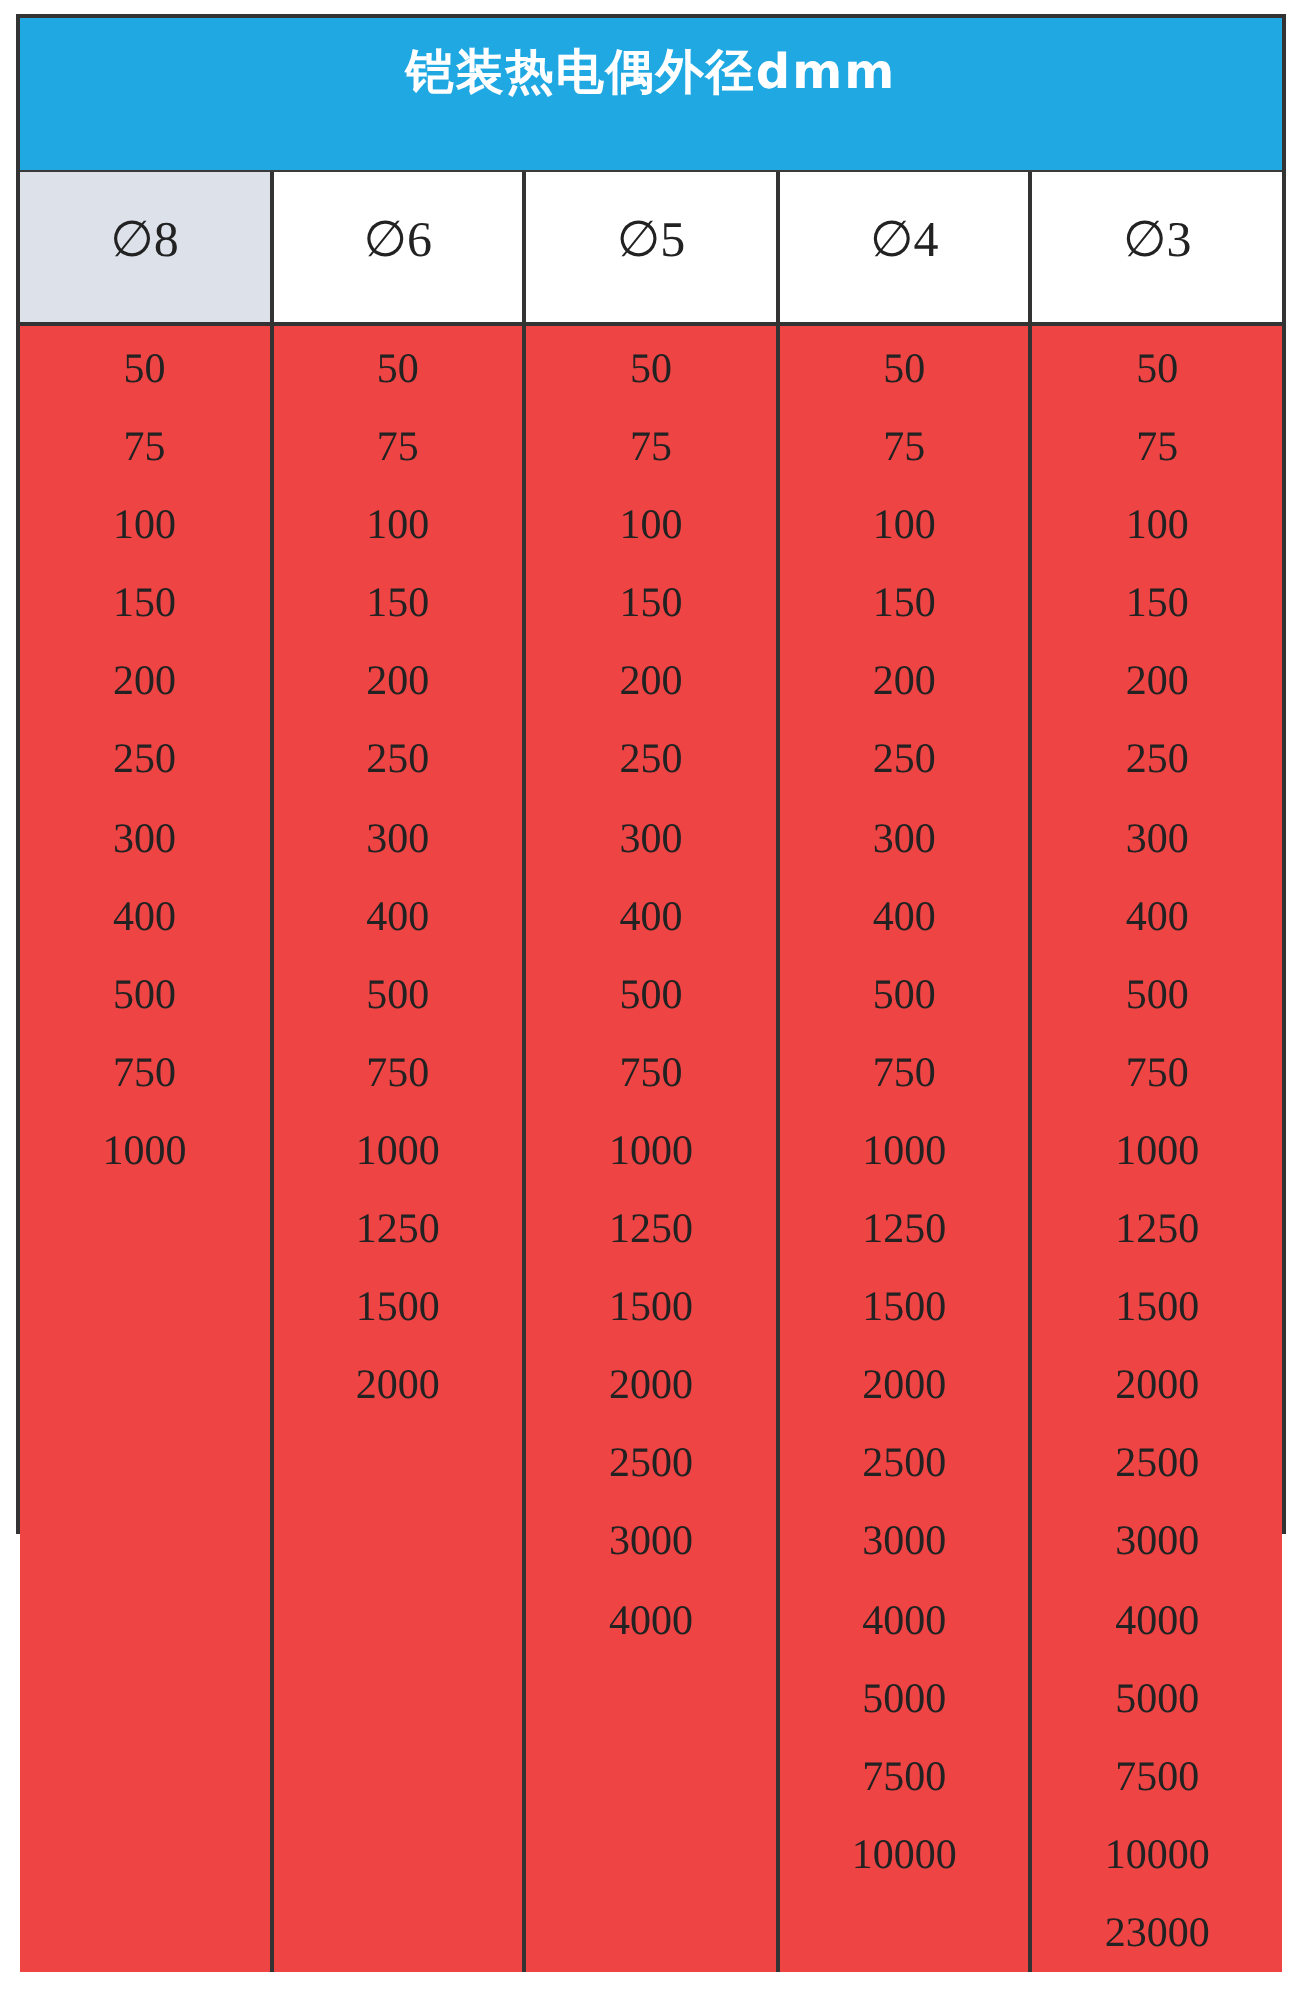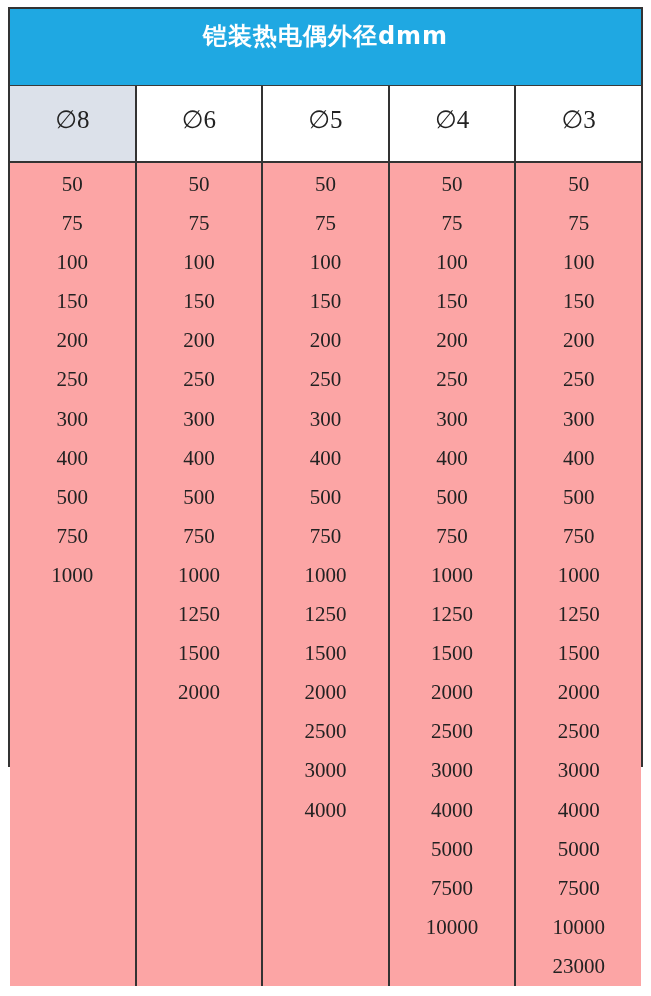--- a/index.html
+++ b/index.html
@@ -57,21 +57,21 @@
   }
   .head-cell:first-child { border-left: none; }
   .shaded { background: var(--shaded-bg); }
   .body-area {
     flex: 1 1 auto;
     display: flex;
   }
   .data-col {
     flex: 1 1 0;
     border-left: 2px solid var(--border);
-    background: #fca5a5;
+    background: #ef4444;
     padding-top: 2px;
   }
   .data-col:first-child { border-left: none; }
   .cell {
     height: 39.1px;
     line-height: 39.1px;
     text-align: center;
     font-size: 21px;
     color: var(--text);
   }

